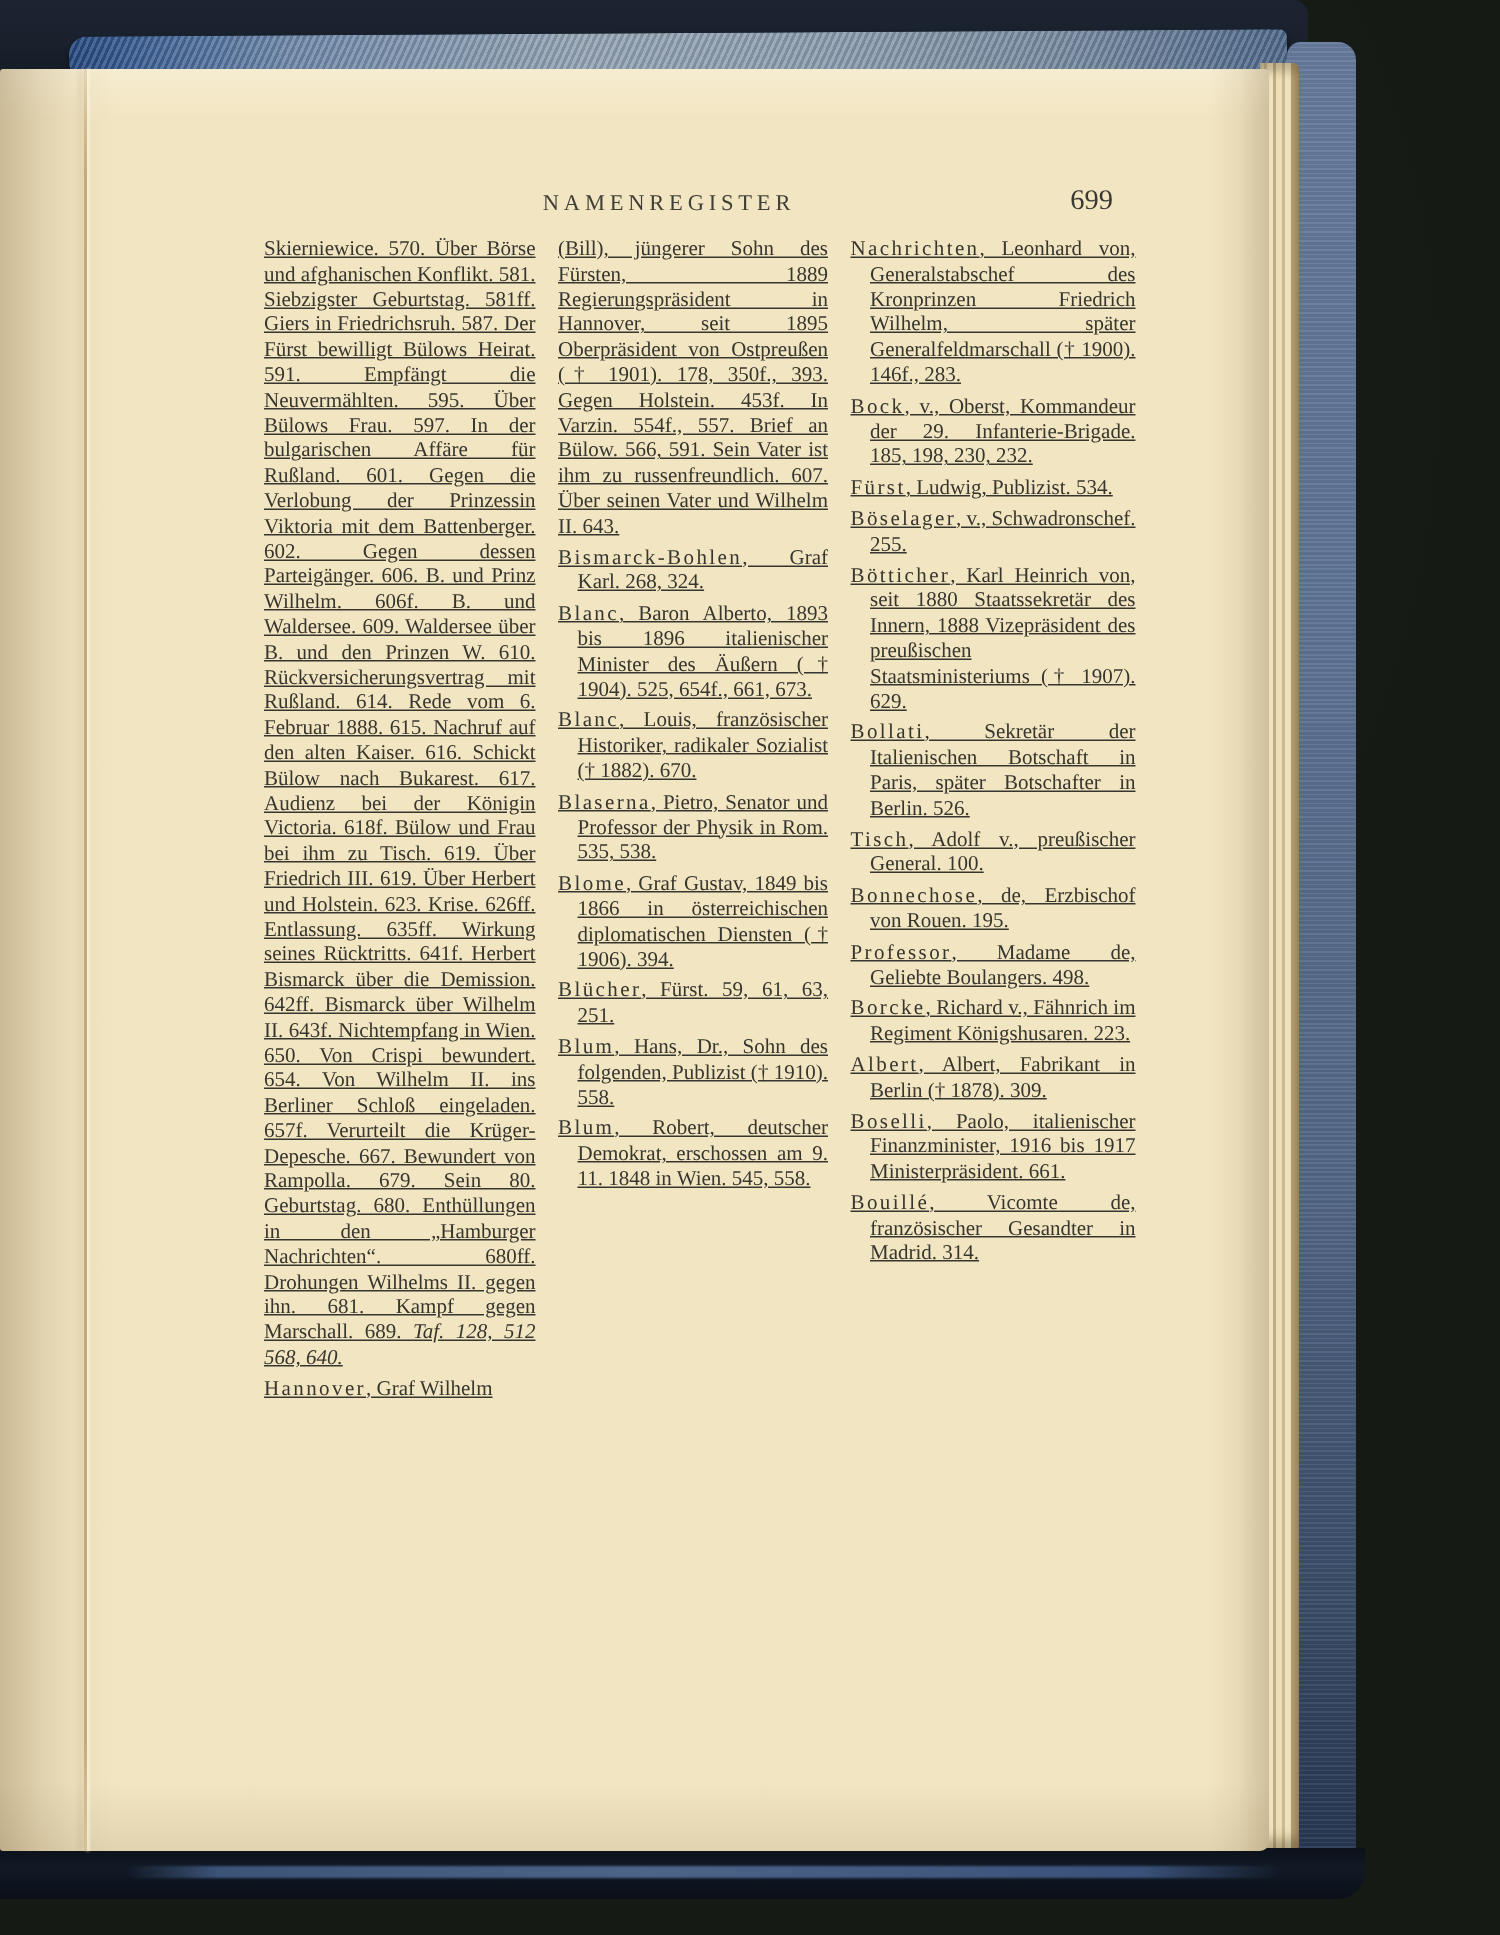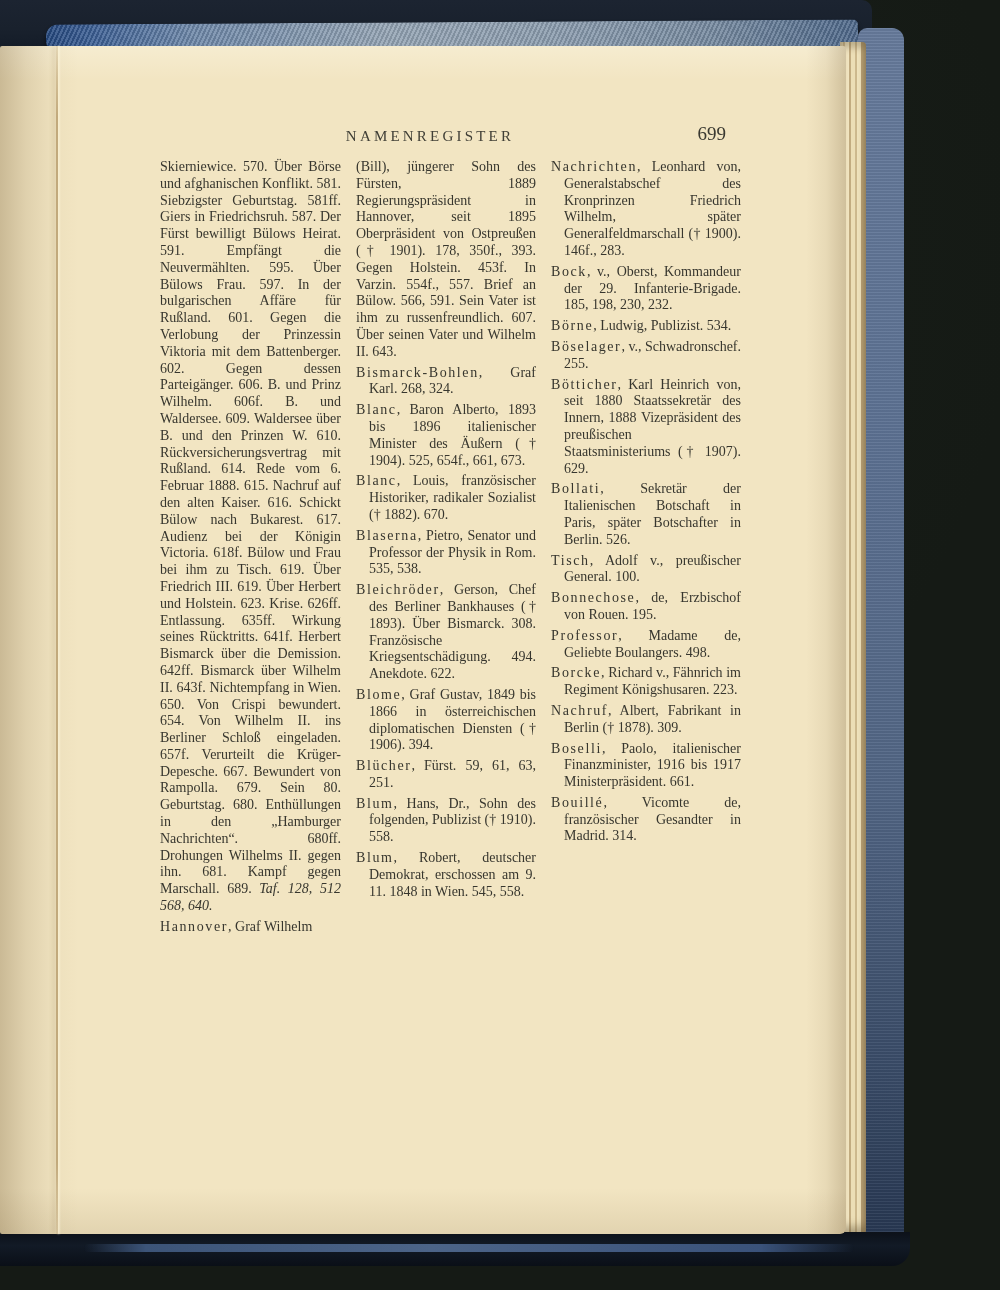--- a/index.html
+++ b/index.html
@@ -62,22 +62,23 @@
       #f2e5c2;
     border-radius:2px 3px 6px 2px;
   }
   .gutter{
     position:absolute;left:56px;top:0;width:2px;height:100%;
     background:linear-gradient(180deg, rgba(150,115,60,.15) 0%, rgba(150,115,60,.5) 6%, rgba(150,115,60,.5) 94%, rgba(150,115,60,.15) 100%);
     box-shadow:1.5px 0 2px rgba(255,248,222,.85), -3px 0 4px rgba(120,90,40,.22);
   }
   
   .content{
-    position:absolute;left:160px;top:126px;width:582px;
+    position:absolute;left:176px;top:126px;width:582px;
     color:#37362e;
+    text-decoration:underline;
   }
   .running-head{position:relative;height:22px;}
   .header-title{
     position:absolute;left:50%;top:2px;transform:translateX(calc(-50% - 21px));
     font-size:15px;letter-spacing:3.2px;color:#403f36;white-space:nowrap;
   }
   .page-number{
     position:absolute;right:16px;top:-3px;font-size:19px;color:#3a3931;
   }
   .cols{display:flex;align-items:flex-start;margin-top:11px;}
@@ -115,37 +116,36 @@
           <div class="entry">Skierniewice. 570. Über Börse und afghanischen Konflikt. 581. Siebzigster Geburtstag. 581ff. Giers in Friedrichsruh. 587. Der Fürst bewilligt Bülows Heirat. 591. Empfängt die Neuvermählten. 595. Über Bülows Frau. 597. In der bulgarischen Affäre für Rußland. 601. Gegen die Verlobung der Prinzessin Viktoria mit dem Battenberger. 602. Gegen dessen Parteigänger. 606. B. und Prinz Wilhelm. 606f. B. und Waldersee. 609. Waldersee über B. und den Prinzen W. 610. Rückversicherungsvertrag mit Rußland. 614. Rede vom 6. Februar 1888. 615. Nachruf auf den alten Kaiser. 616. Schickt Bülow nach Bukarest. 617. Audienz bei der Königin Victoria. 618f. Bülow und Frau bei ihm zu Tisch. 619. Über Friedrich III. 619. Über Herbert und Holstein. 623. Krise. 626ff. Entlassung. 635ff. Wirkung seines Rücktritts. 641f. Herbert Bismarck über die Demission. 642ff. Bismarck über Wilhelm II. 643f. Nichtempfang in Wien. 650. Von Crispi bewundert. 654. Von Wilhelm II. ins Berliner Schloß eingeladen. 657f. Verurteilt die Krüger-Depesche. 667. Bewundert von Rampolla. 679. Sein 80. Geburtstag. 680. Enthüllungen in den „Hamburger Nachrichten“. 680ff. Drohungen Wilhelms II. gegen ihn. 681. Kampf gegen Marschall. 689. <span class="ital">Taf. 128, 512 568, 640.</span></div>
           <div class="entry hang"><span class="head">Hannover</span>, Graf Wilhelm</div>
         </div>
       <div class="divider"></div>
       <div class="col col-2">
           <div class="entry">(Bill), jüngerer Sohn des Fürsten, 1889 Regierungspräsident in Hannover, seit 1895 Oberpräsident von Ostpreußen († 1901). 178, 350f., 393. Gegen Holstein. 453f. In Varzin. 554f., 557. Brief an Bülow. 566, 591. Sein Vater ist ihm zu russenfreundlich. 607. Über seinen Vater und Wilhelm II. 643.</div>
           <div class="entry hang"><span class="head">Bismarck-Bohlen</span>, Graf Karl. 268, 324.</div>
           <div class="entry hang"><span class="head">Blanc</span>, Baron Alberto, 1893 bis 1896 italienischer Minister des Äußern († 1904). 525, 654f., 661, 673.</div>
           <div class="entry hang"><span class="head">Blanc</span>, Louis, französischer Historiker, radikaler Sozialist († 1882). 670.</div>
           <div class="entry hang"><span class="head">Blaserna</span>, Pietro, Senator und Professor der Physik in Rom. 535, 538.</div>
-          <div class="entry hang"><span class="head">Bleichröder</span>, Gerson, Chef des Berliner Bankhauses († 1893). Über Bismarck. 308. Französische Kriegsentschädigung. 494. Anekdote. 622.</div>
           <div class="entry hang"><span class="head">Blome</span>, Graf Gustav, 1849 bis 1866 in österreichischen diplomatischen Diensten († 1906). 394.</div>
           <div class="entry hang"><span class="head">Blücher</span>, Fürst. 59, 61, 63, 251.</div>
           <div class="entry hang"><span class="head">Blum</span>, Hans, Dr., Sohn des folgenden, Publizist († 1910). 558.</div>
           <div class="entry hang"><span class="head">Blum</span>, Robert, deutscher Demokrat, erschossen am 9. 11. 1848 in Wien. 545, 558.</div>
         </div>
       <div class="divider"></div>
       <div class="col col-3">
           <div class="entry hang"><span class="head">Nachrichten</span>, Leonhard von, Generalstabschef des Kronprinzen Friedrich Wilhelm, später Generalfeldmarschall († 1900). 146f., 283.</div>
           <div class="entry hang"><span class="head">Bock</span>, v., Oberst, Kommandeur der 29. Infanterie-Brigade. 185, 198, 230, 232.</div>
-          <div class="entry hang"><span class="head">Börne</span>, Ludwig, Publizist. 534.</div>
+          <div class="entry hang"><span class="head">Fürst</span>, Ludwig, Publizist. 534.</div>
           <div class="entry hang"><span class="head">Böselager</span>, v., Schwadronschef. 255.</div>
           <div class="entry hang"><span class="head">Bötticher</span>, Karl Heinrich von, seit 1880 Staatssekretär des Innern, 1888 Vizepräsident des preußischen Staatsministeriums († 1907). 629.</div>
           <div class="entry hang"><span class="head">Bollati</span>, Sekretär der Italienischen Botschaft in Paris, später Botschafter in Berlin. 526.</div>
           <div class="entry hang"><span class="head">Tisch</span>, Adolf v., preußischer General. 100.</div>
           <div class="entry hang"><span class="head">Bonnechose</span>, de, Erzbischof von Rouen. 195.</div>
           <div class="entry hang"><span class="head">Professor</span>, Madame de, Geliebte Boulangers. 498.</div>
           <div class="entry hang"><span class="head">Borcke</span>, Richard v., Fähnrich im Regiment Königshusaren. 223.</div>
-          <div class="entry hang"><span class="head">Nachruf</span>, Albert, Fabrikant in Berlin († 1878). 309.</div>
+          <div class="entry hang"><span class="head">Albert</span>, Albert, Fabrikant in Berlin († 1878). 309.</div>
           <div class="entry hang"><span class="head">Boselli</span>, Paolo, italienischer Finanzminister, 1916 bis 1917 Ministerpräsident. 661.</div>
           <div class="entry hang"><span class="head">Bouillé</span>, Vicomte de, französischer Gesandter in Madrid. 314.</div>
         </div>
     </div>
   </div>
 </div>
 
 </body></html>

